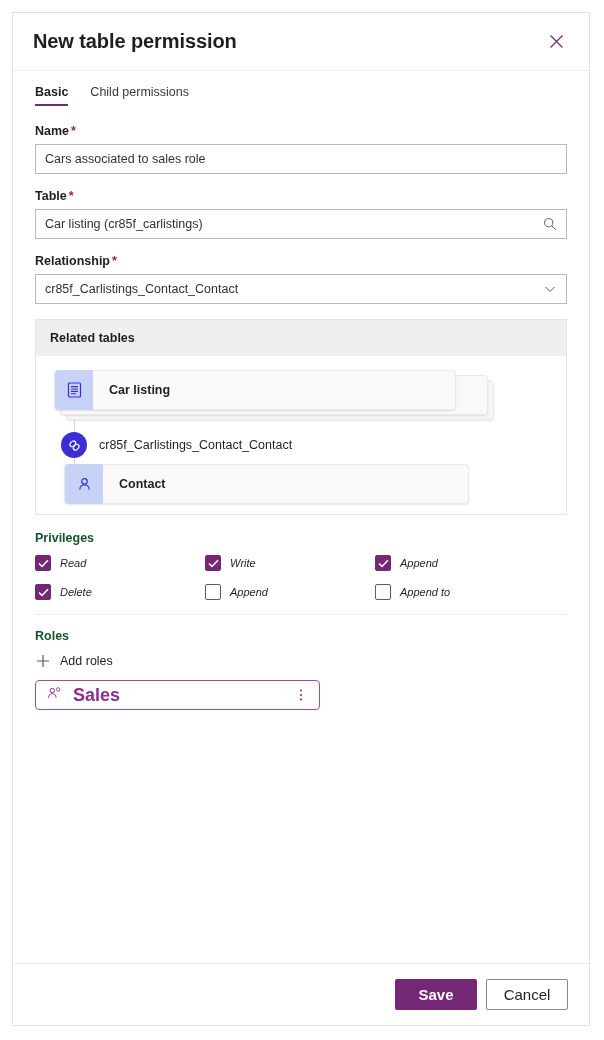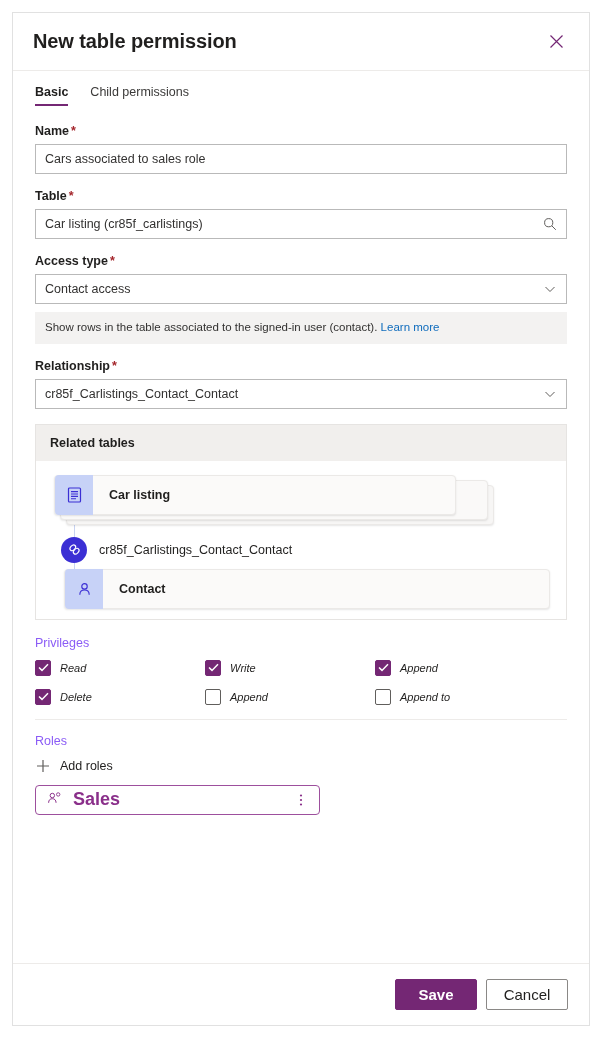--- a/index.html
+++ b/index.html
@@ -254,22 +254,22 @@
   }
   .rel-text {
     font-size: 12.5px;
     color: #201f1e;
     padding-left: 12px;
   }
 
   
   .section-label {
     font-size: 12.5px;
-    font-weight: 400;
-    color: #8b5cf6;
+    font-weight: 700;
+    color: #14532d;
     margin-bottom: 10px;
   }
   .priv-grid {
     display: grid;
     grid-template-columns: 170px 170px 170px;
     row-gap: 13px;
     margin-bottom: 14px;
   }
   .cbx-item {
     display: flex;
@@ -423,37 +423,20 @@
         <span class="input-affix">
           <svg width="14" height="14" viewBox="0 0 14 14">
             <circle cx="5.7" cy="5.7" r="4.1" stroke="#605e5c" stroke-width="1" fill="none"></circle>
             <path d="M8.8 8.8 L12.8 12.8" stroke="#605e5c" stroke-width="1" fill="none"></path>
           </svg>
         </span>
       </div>
     </div>
 
     
-    <div class="field">
-      <label class="field-label">
-        <span>Access type</span><span class="req">*</span>
-      </label>
-      <div class="input-wrap">
-        <input class="text-input" type="text" readonly="" value="Contact access" style="">
-        <span class="input-affix">
-          <svg width="12" height="12" viewBox="0 0 12 12">
-            <path d="M1.5 4 L6 8.5 L10.5 4" stroke="#605e5c" stroke-width="1" fill="none"></path>
-          </svg>
-        </span>
-      </div>
-      <div class="info-bar">
-        <span>Show rows in the table associated to the signed-in user (contact).</span>
-        <a href="#">Learn more</a>
-      </div>
-    </div>
 
     
     <div class="field">
       <label class="field-label">
         <span>Relationship</span><span class="req">*</span>
       </label>
       <div class="input-wrap">
         <input class="text-input" type="text" readonly="" value="cr85f_Carlistings_Contact_Contact" style="">
         <span class="input-affix">
           <svg width="12" height="12" viewBox="0 0 12 12">
@@ -490,21 +473,21 @@
           <div class="rel-circle">
             <svg width="15" height="15" viewBox="0 0 16 16">
               <ellipse cx="6.2" cy="6.2" rx="3.5" ry="2.4" transform="rotate(-45 6.2 6.2)" stroke="#ffffff" stroke-width="1.2" fill="none"></ellipse>
               <ellipse cx="9.8" cy="9.8" rx="3.5" ry="2.4" transform="rotate(-45 9.8 9.8)" stroke="#ffffff" stroke-width="1.2" fill="none"></ellipse>
             </svg>
           </div>
           <div class="rel-text">cr85f_Carlistings_Contact_Contact</div>
         </div>
 
         <div class="node-row" style="top:108px; left:28px;">
-          <div class="node-card" style="width:486px;">
+          <div class="node-card" style="width:405px;">
             <div class="node-icon-tile">
               <svg width="15" height="16" viewBox="0 0 16 16">
                 <circle cx="8" cy="5.2" r="2.9" stroke="#3b2fd4" stroke-width="1.2" fill="none"></circle>
                 <path d="M3 14 C3 10.5 5.2 9 8 9 C10.8 9 13 10.5 13 14" stroke="#3b2fd4" stroke-width="1.2" fill="none"></path>
               </svg>
             </div>
             <div class="node-label">Contact</div>
           </div>
         </div>
 

